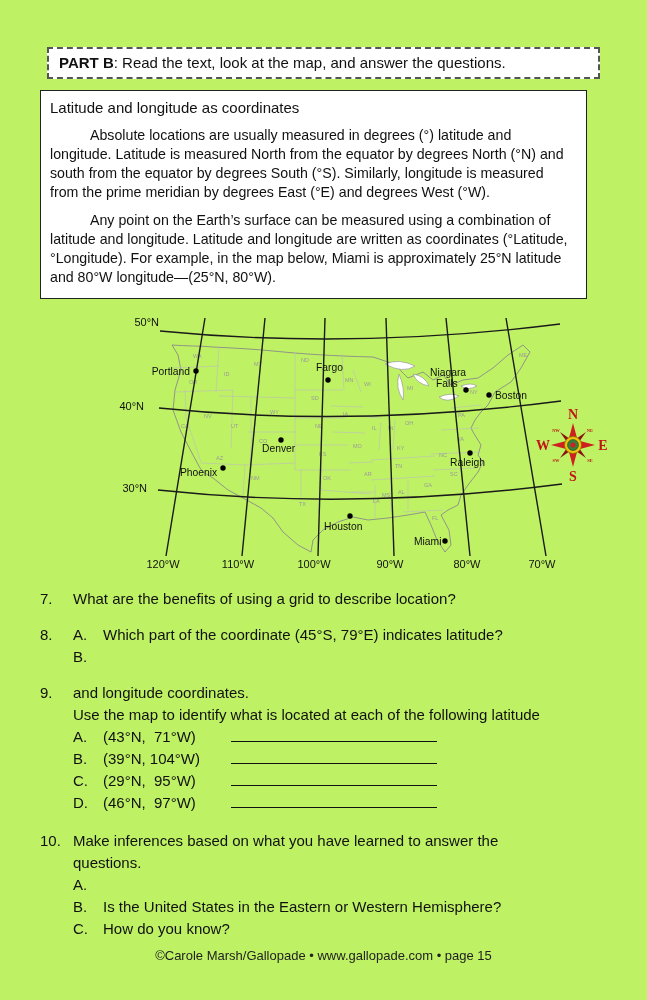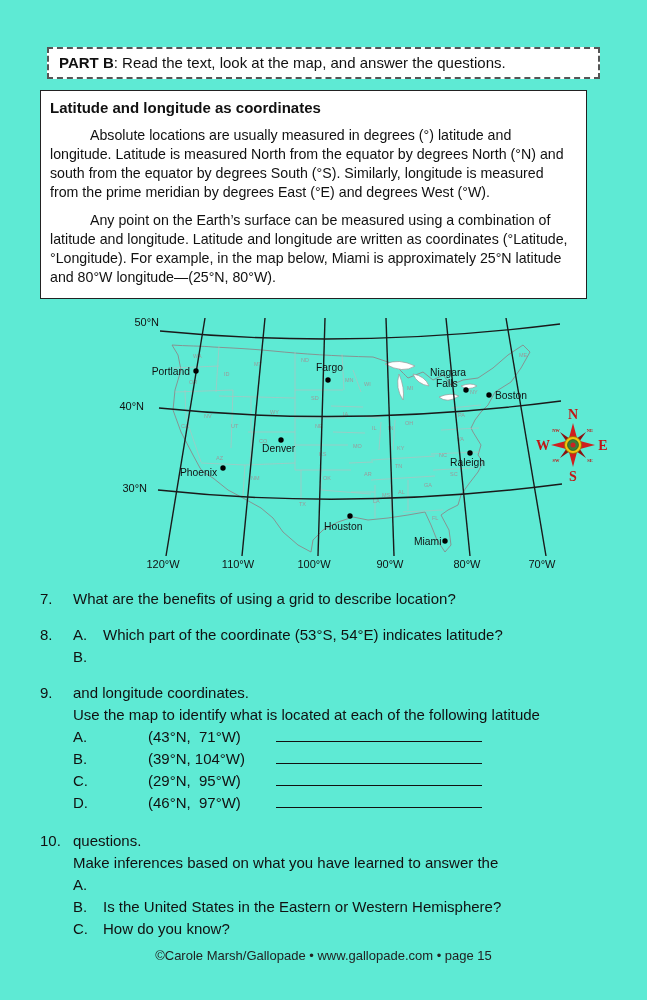--- a/index.html
+++ b/index.html
@@ -1,38 +1,38 @@
 <!DOCTYPE html>
 <html><head>
 <meta charset="utf-8">
 <style>
   html,body{margin:0;padding:0;background:#fff;}
-  .page{position:relative;width:647px;height:1000px;background:#5eead4;
+  .page{position:relative;width:647px;height:1000px;background:#bef264;
         font-family:"Liberation Sans", sans-serif;color:#111;overflow:hidden;}
 
   .partb{position:absolute;left:47px;top:47px;width:529px;border:2px dashed #555;
          padding:4px 10px;font-size:15px;line-height:20px;background:#fff;}
   .partb .b{font-weight:bold;}
 
   .textbox{position:absolute;left:40px;top:90px;width:527px;border:1.5px solid #222;
            padding:7px 9px 11px 9px;font-size:14.2px;line-height:19px;background:#fff;}
-  .tb-title{font-weight:bold;font-size:15px;margin:0 0 2px 0;}
+  .tb-title{font-weight:normal;font-size:15px;margin:0 0 2px 0;}
   .textbox p{margin:9px 2px 0 0;text-indent:40px;}
 
   .map-section{position:absolute;left:0;top:300px;width:647px;height:285px;padding-left:33px;}
   .map-section svg{display:block;}
 
   .questions{position:absolute;left:40px;top:588px;width:545px;font-size:15px;line-height:22px;}
   .q{display:flex;}
   .q7{margin-bottom:14px;} .q8{margin-bottom:14px;} .q9{margin-bottom:16px;}
   .qnum{width:33px;flex:none;}
   .qbody{flex:1;}
   .sub{display:flex;}
   .sublet{width:30px;flex:none;}
-  .coord{width:128px;flex:none;white-space:pre;margin-left:45px;}
+  .coord{width:128px;flex:none;white-space:pre;}
   .blank{display:inline-block;width:206px;height:15px;border-bottom:1.4px solid #111;}
   .qline{display:block;}
 
   .footer{position:absolute;left:0;top:948px;width:647px;text-align:center;
           font-size:13px;color:#222;}
 
   text{font-family:"Liberation Sans", sans-serif;}
   .grid-label{font-size:11px;fill:#111;}
   .city-label{font-size:10.3px;fill:#111;}
   .state-label{font-size:5.5px;fill:#9a9a9a;}
@@ -196,21 +196,21 @@
     <div class="q q7">
       <div class="qnum">7.</div>
       <div class="qbody">What are the benefits of using a grid to describe location?</div>
     </div>
 
     <div class="q q8">
       <div class="qnum">8.</div>
       <div class="qbody">
         <div class="sub">
           <div class="sublet">A.</div>
-          <div>Which part of the coordinate (53°S, 54°E) indicates latitude?</div>
+          <div>Which part of the coordinate (45°S, 79°E) indicates latitude?</div>
         </div>
         <div class="sub">
           <div class="sublet">B.</div>
         </div>
       </div>
     </div>
 
     <div class="q q9">
       <div class="qnum">9.</div>
       <div class="qbody">
@@ -235,22 +235,22 @@
           <div class="sublet">D.</div>
           <div class="coord">(46°N,  97°W)</div>
           <span class="blank"></span>
         </div>
       </div>
     </div>
 
     <div class="q q10">
       <div class="qnum">10.</div>
       <div class="qbody">
+        <span class="qline">Make inferences based on what you have learned to answer the</span>
         <span class="qline">questions.</span>
-        <span class="qline">Make inferences based on what you have learned to answer the</span>
         <div class="sub">
           <div class="sublet">A.</div>
         </div>
         <div class="sub">
           <div class="sublet">B.</div>
           <div>Is the United States in the Eastern or Western Hemisphere?</div>
         </div>
         <div class="sub">
           <div class="sublet">C.</div>
           <div>How do you know?</div>

